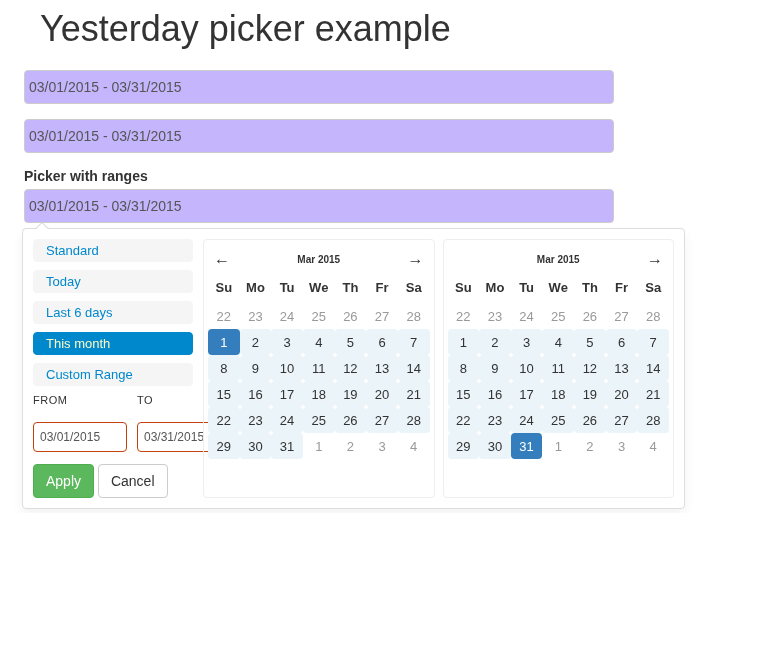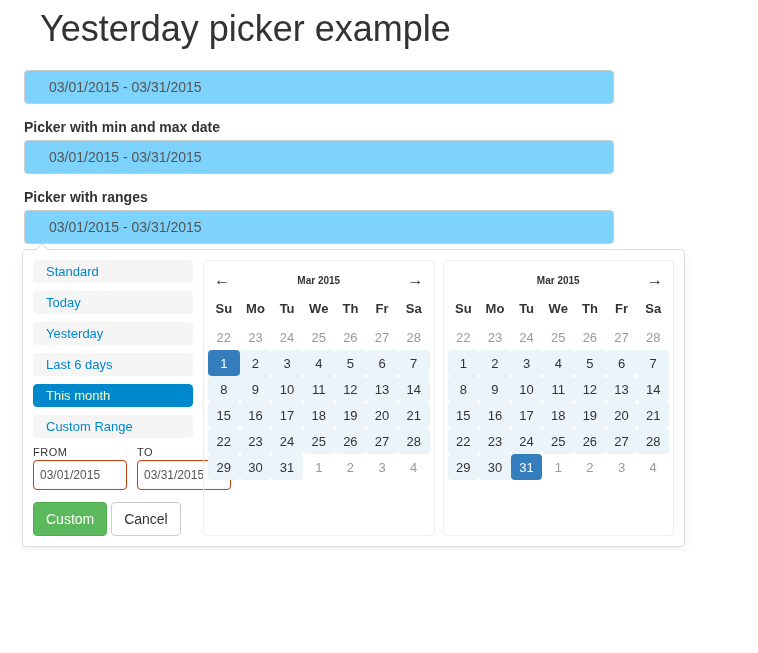--- a/index.html
+++ b/index.html
@@ -4,25 +4,25 @@
   <style>
     * { box-sizing: border-box; margin: 0; padding: 0; }
     body { font-family: "Helvetica Neue", Helvetica, Arial, sans-serif; font-size: 14px; color: #333; background: #fff; padding: 0 20px; }
     h1 { font-size: 36px; font-weight: 500; color: #333; margin: 8px 0 20px 20px; }
     .form-group { margin-bottom: 15px; padding: 0 0 0 4px; }
     label.block-label { display: block; font-weight: 700; margin-bottom: 5px; }
     .form-control {
       display: block;
       width: 590px;
       height: 34px;
-      padding: 6px 24px;
+      padding: 6px 4px;
       font-size: 14px;
       line-height: 1.42857143;
       color: #555;
-      background: #7dd3fc;
+      background: #c4b5fd;
       border: 1px solid #ccc;
       border-radius: 4px;
     }
     .drp {
       position: relative;
       width: 663px;
       margin-top: 5px;
       background: #fff;
       border: 1px solid #ddd;
       border-radius: 4px;
@@ -60,21 +60,21 @@
       padding: 3px 12px;
       margin-bottom: 8px;
       cursor: pointer;
     }
     .ranges li.active {
       background: #08c;
       border-color: #08c;
       color: #fef9c3;
     }
     .range-inputs { display: flex; gap: 10px; margin-top: 4px; }
-    .range-col { display: flex; flex-direction: column; }
+    .range-col { display: flex; flex-direction: column; gap: 14px; }
     .range-col label { font-size: 11px; font-weight: 400; color: #333; margin-bottom: 2px; letter-spacing: .5px; }
     .mini-input {
       width: 94px;
       height: 30px;
       padding: 4px 6px;
       font-size: 12px;
       border: 1px solid #c2410c;
       border-radius: 4px;
       color: #555;
     }
@@ -133,51 +133,49 @@
 </head>
 <body>
 
 <h1>Yesterday picker example</h1>
 
 <div class="form-group">
   <input class="form-control" type="text" value="03/01/2015 - 03/31/2015" style="">
 </div>
 
 <div class="form-group">
-  <label class="block-label">Picker with min and max date</label>
   <input class="form-control" type="text" value="03/01/2015 - 03/31/2015" style="">
 </div>
 
 <div class="form-group" style="margin-bottom:4px">
   <label class="block-label">Picker with ranges</label>
   <input class="form-control" type="text" value="03/01/2015 - 03/31/2015" style="">
 
   <div class="drp">
     <div class="drp-inner">
       <div class="ranges">
         <ul id="preset-list">
             <li>Standard</li>
             <li>Today</li>
-            <li>Yesterday</li>
             <li>Last 6 days</li>
             <li class="active">This month</li>
             <li>Custom Range</li>
           </ul>
         <div class="range-inputs">
           <div class="range-col">
             <label>FROM</label>
             <input class="mini-input" type="text" value="03/01/2015" style="">
           </div>
           <div class="range-col">
             <label>TO</label>
             <input class="mini-input" type="text" value="03/31/2015" style="">
           </div>
         </div>
         <div class="drp-buttons">
-          <button class="btn btn-success">Custom</button>
+          <button class="btn btn-success">Apply</button>
           <button class="btn btn-default">Cancel</button>
         </div>
       </div>
 
       <div class="calendar">
         <div class="cal-header">
           <span id="left-prev" class="cal-nav">←</span>
           <span class="cal-title">Mar 2015</span>
           <span id="left-next" class="cal-nav">→</span>
         </div>

